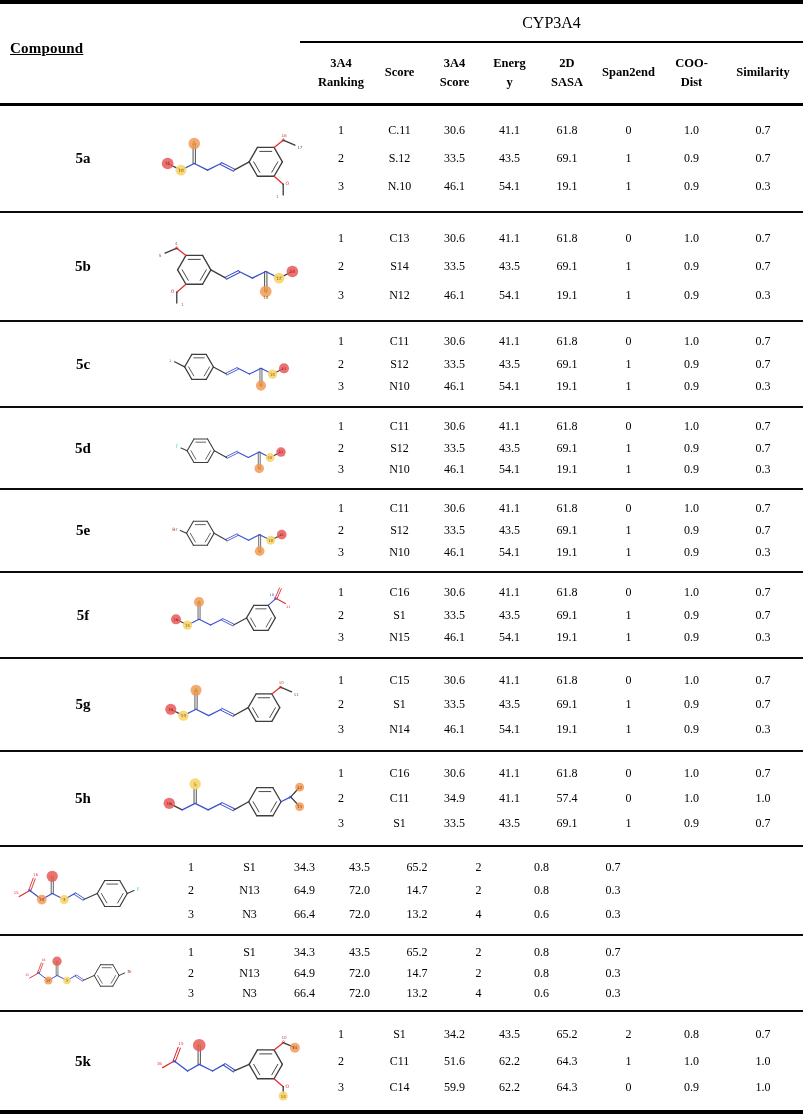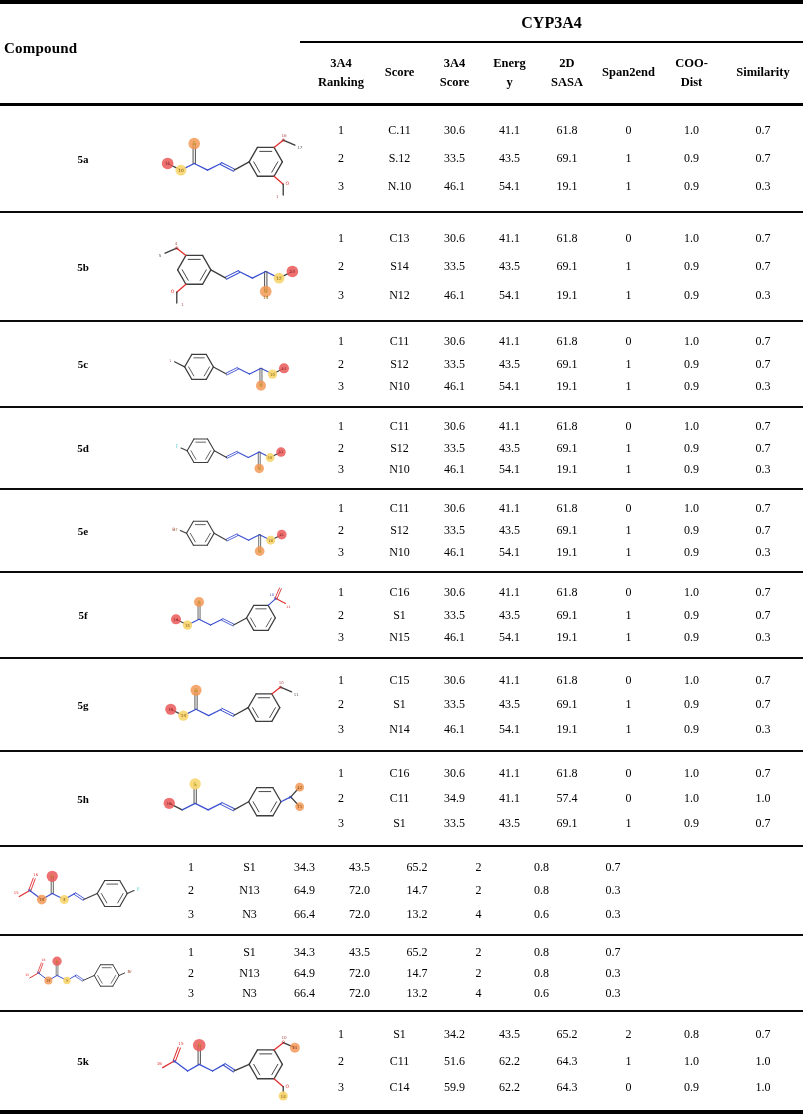--- a/index.html
+++ b/index.html
@@ -1,31 +1,31 @@
 <!DOCTYPE html>
 <html><head>
 <meta charset="utf-8">
 <style>
   html,body { margin:0; padding:0; background:#ffffff; }
   body { width:803px; height:1114px; font-family:"Liberation Serif","DejaVu Serif",serif; color:#000; }
   .page { position:relative; width:803px; height:1114px; background:#fff; overflow:hidden; }
   .tbl { position:absolute; inset:0; border-top:4px solid #000; border-bottom:4px solid #000; box-sizing:border-box; }
 
   .hdr { position:relative; height:102px; border-bottom:3px solid #000; box-sizing:border-box; }
-  .compound-h { position:absolute; left:4px; top:36px; font-size:15px; font-weight:bold; letter-spacing:.2px; }
+  .compound-h { position:absolute; left:10px; top:36px; font-size:15px; font-weight:bold; letter-spacing:.2px;text-decoration:underline; }
   .group-h { position:absolute; left:300px; width:503px; top:2px; height:37px; text-align:center;
-             font-weight:bold; font-size:16px; line-height:34px; border-bottom:2.5px solid #000; box-sizing:border-box; }
+             font-weight:normal; font-size:16px; line-height:34px; border-bottom:2.5px solid #000; box-sizing:border-box; }
   .subhdr { position:absolute; left:310px; top:39px; bottom:0; width:493px; display:grid;
             grid-template-columns:62px 55px 55px 55px 60px 63px 63px 80px; align-items:center; }
   .hcell { text-align:center; font-weight:bold; font-size:12.5px; line-height:1.55; }
 
   .crow { display:flex; border-bottom:2.5px solid #0b0b0b; box-sizing:border-box; }
   .crow:last-child { border-bottom:none; }
   .clabel { width:150px; display:flex; align-items:center; justify-content:center;
-            font-weight:bold; font-size:11px; padding-left:16px; box-sizing:border-box; }
+            font-weight:bold; font-size:15px; padding-left:16px; box-sizing:border-box; }
   .mol { width:160px; display:flex; align-items:center; justify-content:center; overflow:hidden; }
   .entries { flex:1; display:flex; flex-direction:column; justify-content:space-evenly; padding:4px 0; }
   .entry { display:grid; grid-template-columns:62px 55px 55px 55px 60px 63px 63px 80px; }
   .entry > div { text-align:center; font-size:12px; line-height:1.25; }
 </style>
 </head>
 <body>
 
 <div class="page">
   <div class="tbl">

